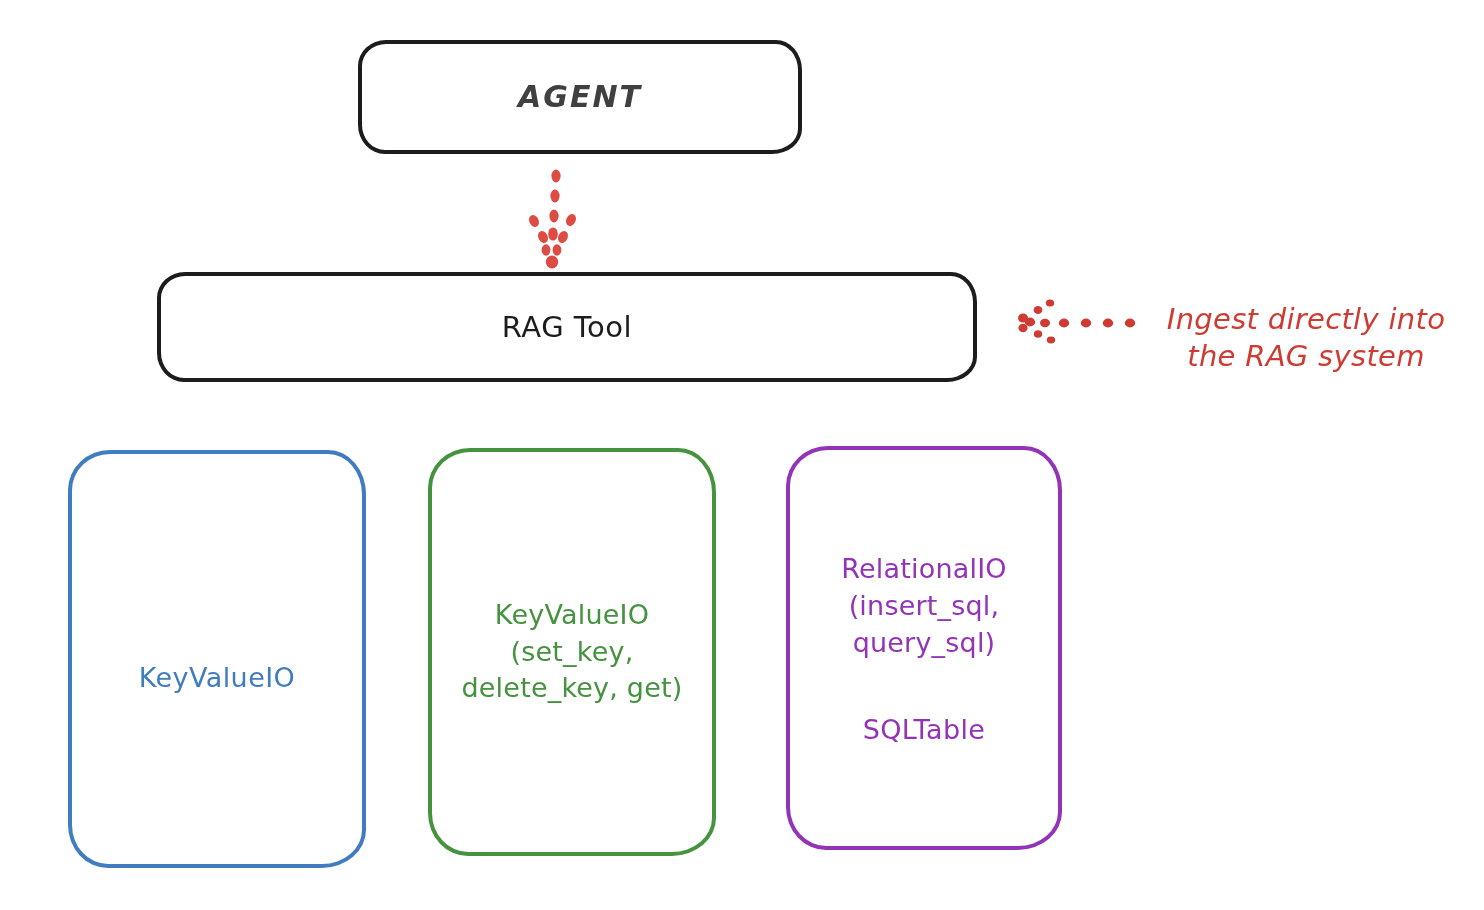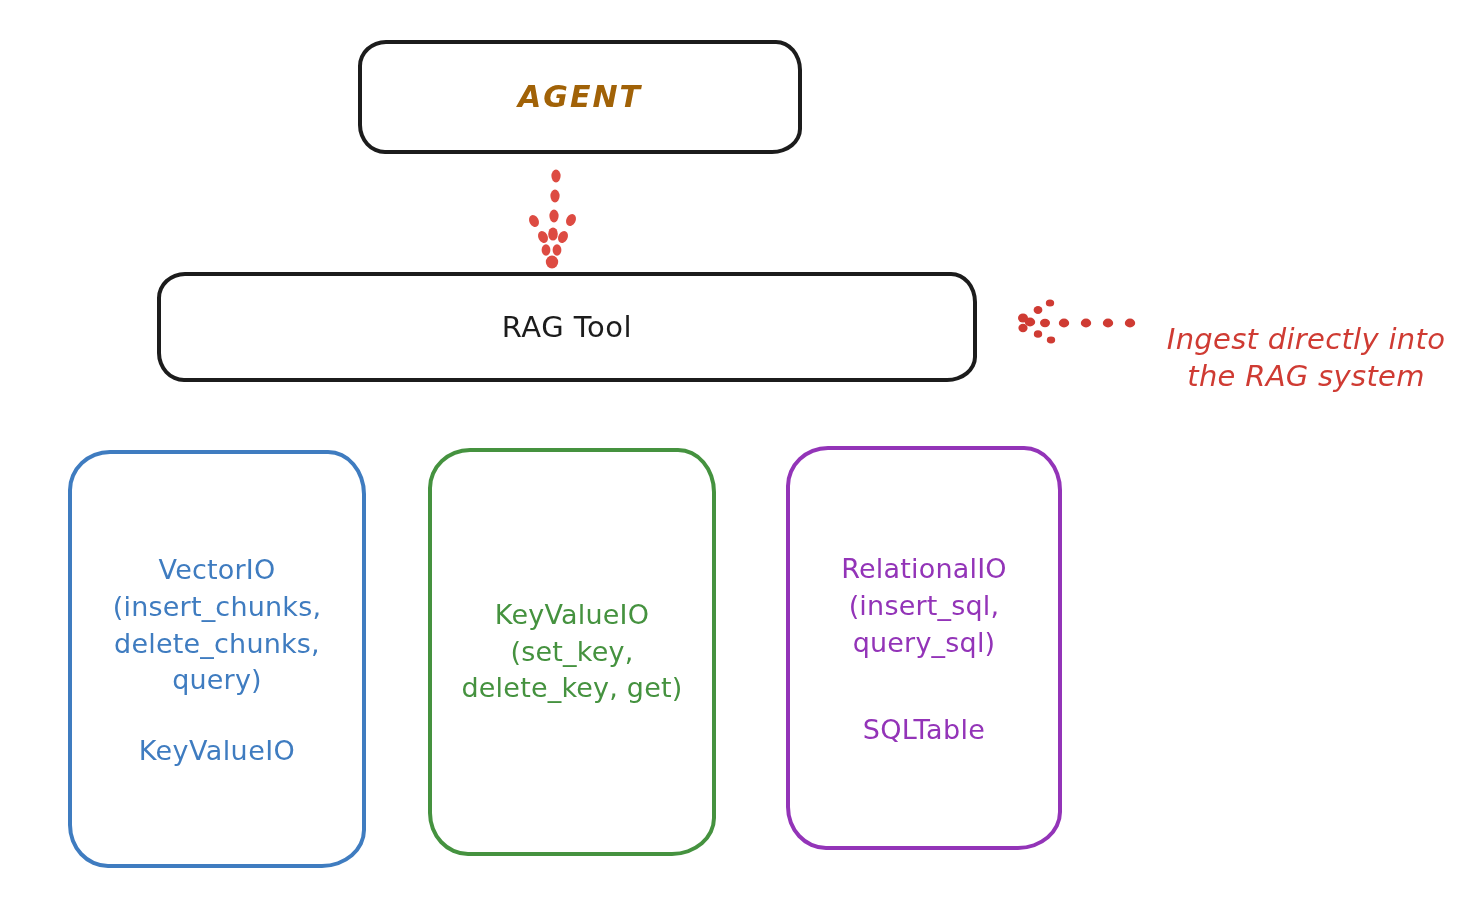--- a/index.html
+++ b/index.html
@@ -50,21 +50,21 @@
     font-family: "DejaVu Sans", sans-serif;
     line-height: 1.32;
     white-space: pre-line;
   }
 
   #agent-box .node-label {
     font-size: 30px;
     font-style: italic;
     font-weight: 700;
     letter-spacing: 2px;
-    color: #a16207;
+    color: #404040;
   }
   #rag-tool-box .node-label {
     font-size: 29px;
     color: #1c1c1c;
     letter-spacing: 0.5px;
   }
 
   .io-label {
     font-size: 27px;
     line-height: 1.36;
@@ -137,30 +137,26 @@
       <ellipse cx="1051" cy="340" rx="4.2" ry="3.4"></ellipse>
       <ellipse cx="1023" cy="318" rx="5.0" ry="4.6"></ellipse>
       <ellipse cx="1023" cy="328" rx="4.6" ry="4.2"></ellipse>
     </g>
   </svg>
 
   <div class="node black" id="rag-tool-box" style="left:157px; top:272px; width:820px; height:110px;">
     <div class="node-label">RAG Tool</div>
   </div>
 
-  <div class="annot" style="left:1146px; top:284px; width:320px;">
+  <div class="annot" style="left:1146px; top:264px; width:320px;">
     <span>Ingest directly into
 the RAG system</span>
   </div>
 
   <div class="node blue" style="left:68px; top:450px; width:298px; height:418px;">
-    <div class="io-label">VectorIO
-(insert_chunks,
-delete_chunks,
-query)</div>
     <div class="index-label">KeyValueIO</div>
   </div>
 
   <div class="node green" style="left:428px; top:448px; width:288px; height:408px;">
     <div class="io-label">KeyValueIO
 (set_key,
 delete_key, get)</div>
   </div>
 
   <div class="node purple" style="left:786px; top:446px; width:276px; height:404px;gap:16px;">

